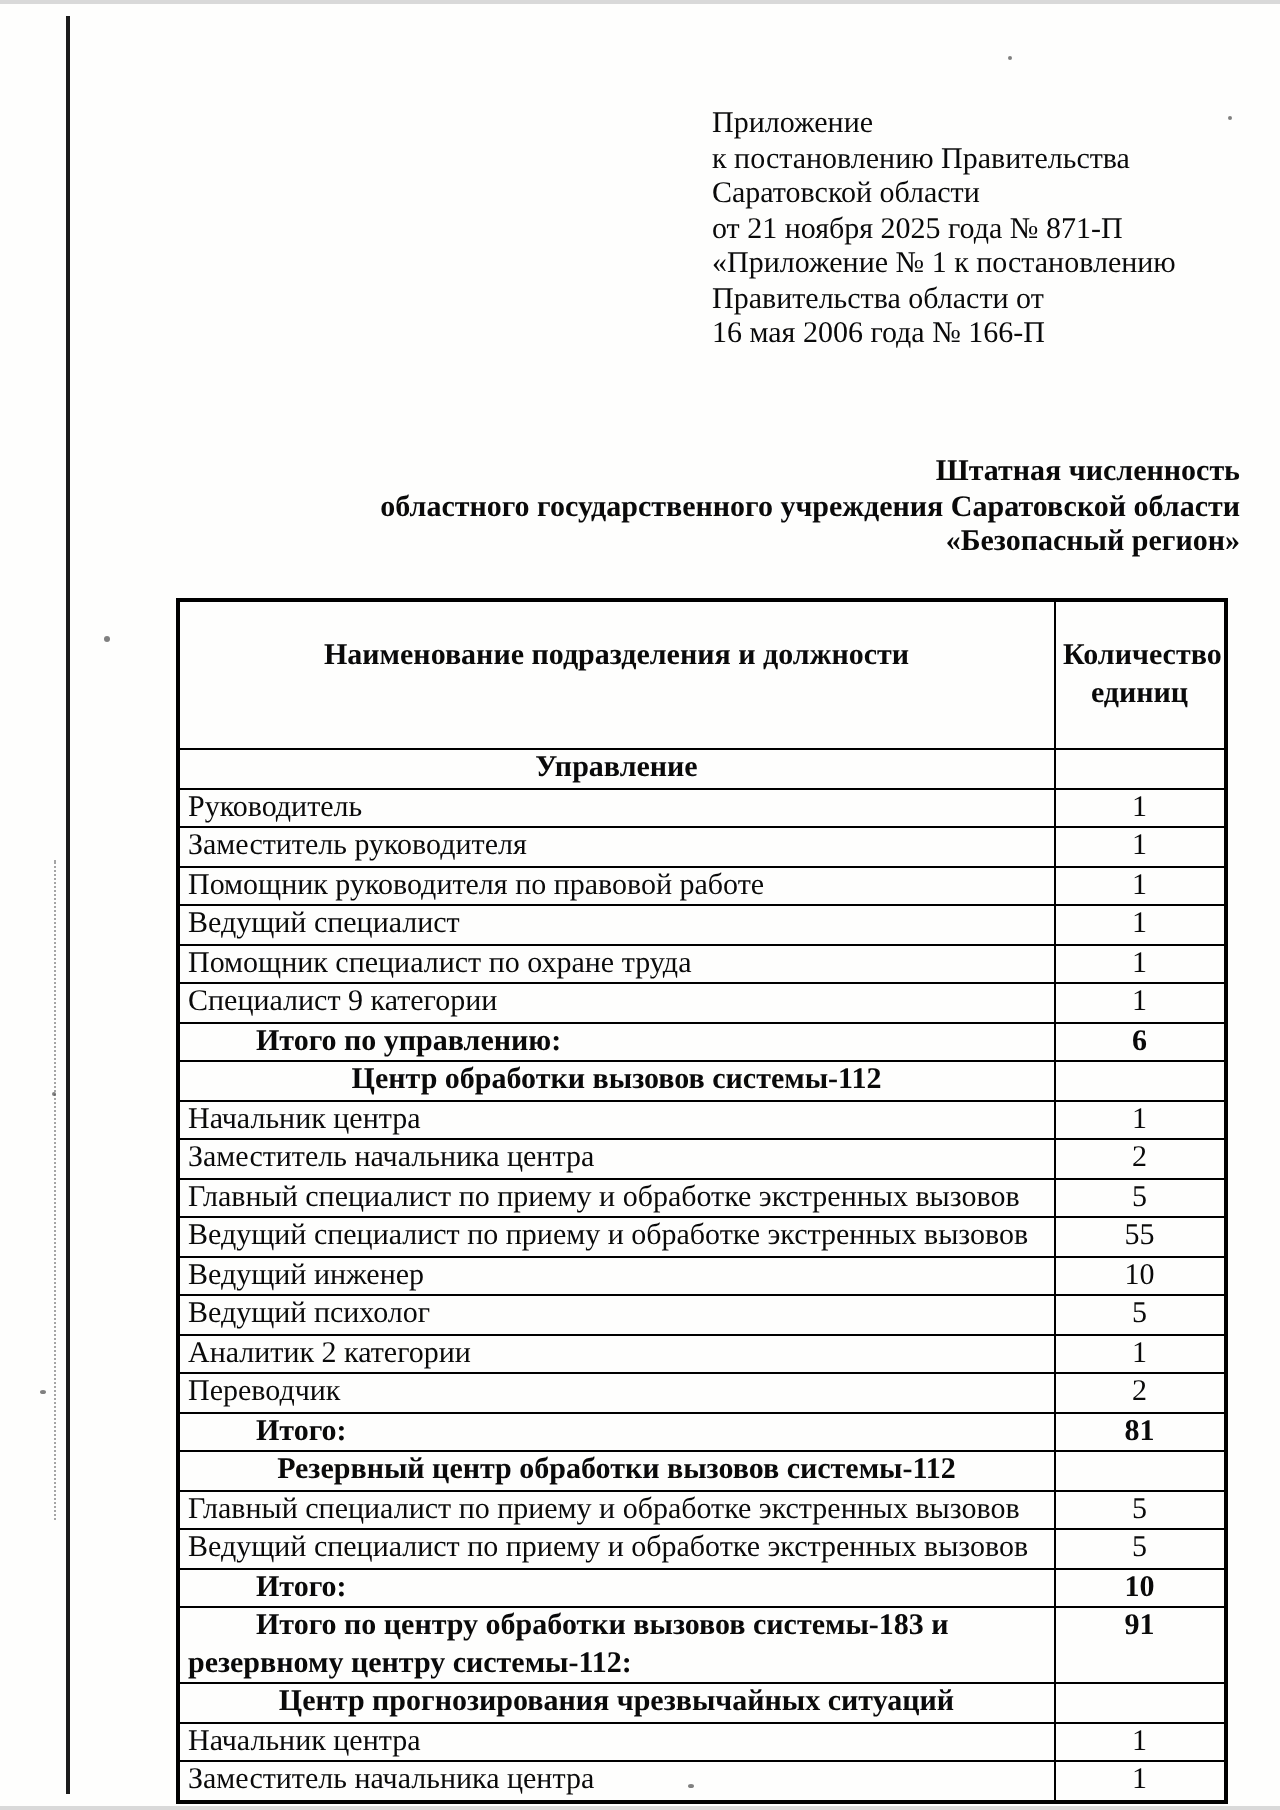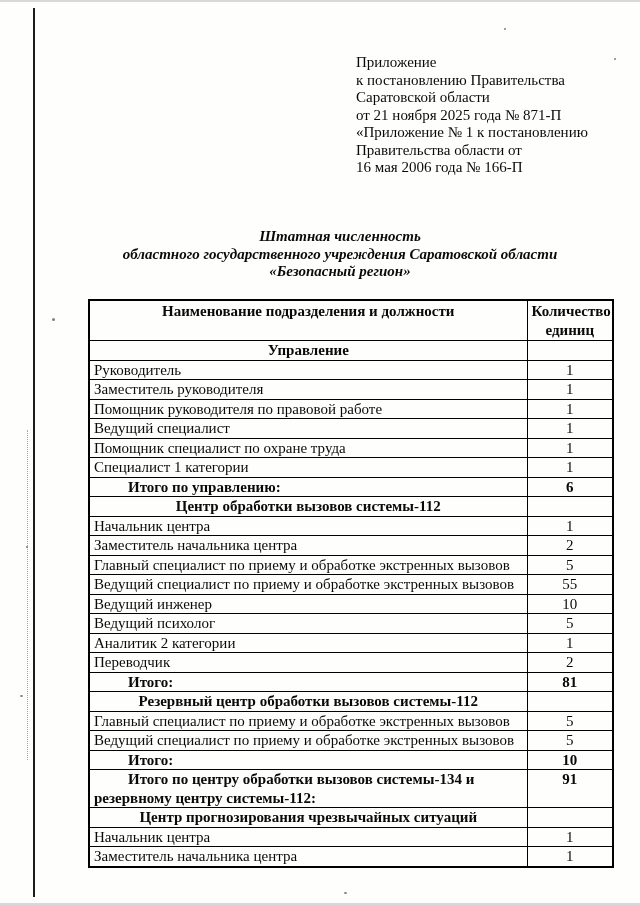--- a/index.html
+++ b/index.html
@@ -44,25 +44,24 @@
     line-height: 17.5px;
     white-space: nowrap;
   }
   .annex .block2 { }
 
   
   .title {
     position: absolute;
     left: 60px; top: 228px;
     width: 560px;
-    text-align: center;
+    text-align: right;
     font-weight: bold;
     font-size: 15px;
     line-height: 17.5px;
-    font-style: italic;
   }
 
   
   table.staff {
     position: absolute;
     left: 88px; top: 299px;
     width: 524px;
     border-collapse: collapse;
     border: 2px solid #000;
     font-size: 15px;
@@ -71,21 +70,21 @@
   .staff th, .staff td {
     border: 1px solid #000;
     padding: 0 4px;
     vertical-align: top;
     line-height: 18.5px;
     overflow: hidden;
   }
   .staff th {
     font-weight: bold;
     text-align: center;
-    padding: 1px 4px;
+    padding: 18px 4px;
   }
   .staff col.col-label { width: 438px; }
   .staff col.col-value { width: 86px; }
   .staff td.c-value { text-align: center; }
   tr.row-section td.c-label { text-align: center; font-weight: bold; }
   tr.row-total td.c-label { font-weight: bold; text-indent: 34px; }
   tr.row-total td.c-value { font-weight: bold; }
 </style>
 </head>
 <body>
@@ -153,21 +152,21 @@
         </tr>
         <tr class="row-item">
           <td class="c-label">Ведущий специалист</td>
           <td class="c-value">1</td>
         </tr>
         <tr class="row-item">
           <td class="c-label">Помощник специалист по охране труда</td>
           <td class="c-value">1</td>
         </tr>
         <tr class="row-item">
-          <td class="c-label">Специалист 1 категории</td>
+          <td class="c-label">Специалист 9 категории</td>
           <td class="c-value">1</td>
         </tr>
         <tr class="row-total">
           <td class="c-label">Итого по управлению:</td>
           <td class="c-value">6</td>
         </tr>
         <tr class="row-section">
           <td class="c-label">Центр обработки вызовов системы-112</td>
           <td class="c-value"></td>
         </tr>
@@ -217,21 +216,21 @@
         </tr>
         <tr class="row-item">
           <td class="c-label">Ведущий специалист по приему и обработке экстренных вызовов</td>
           <td class="c-value">5</td>
         </tr>
         <tr class="row-total">
           <td class="c-label">Итого:</td>
           <td class="c-value">10</td>
         </tr>
         <tr class="row-total">
-          <td class="c-label">Итого по центру обработки вызовов системы-134 и резервному центру системы-112:</td>
+          <td class="c-label">Итого по центру обработки вызовов системы-183 и резервному центру системы-112:</td>
           <td class="c-value">91</td>
         </tr>
         <tr class="row-section">
           <td class="c-label">Центр прогнозирования чрезвычайных ситуаций</td>
           <td class="c-value"></td>
         </tr>
         <tr class="row-item">
           <td class="c-label">Начальник центра</td>
           <td class="c-value">1</td>
         </tr>

